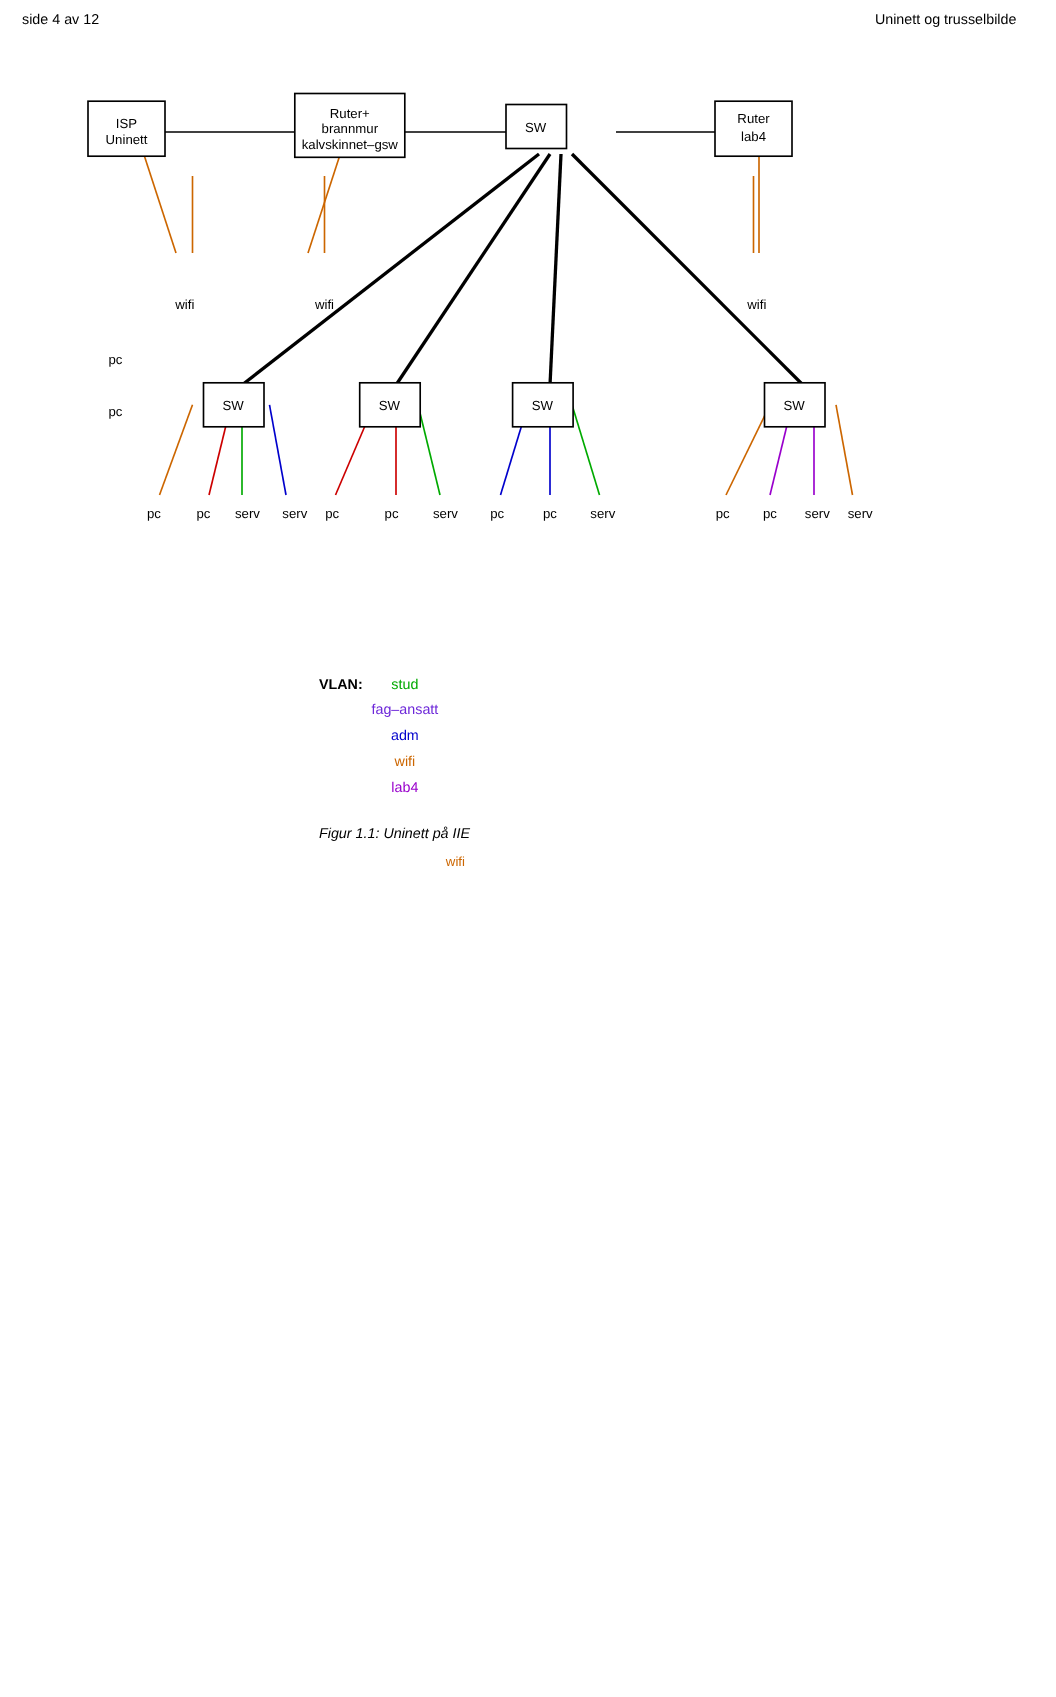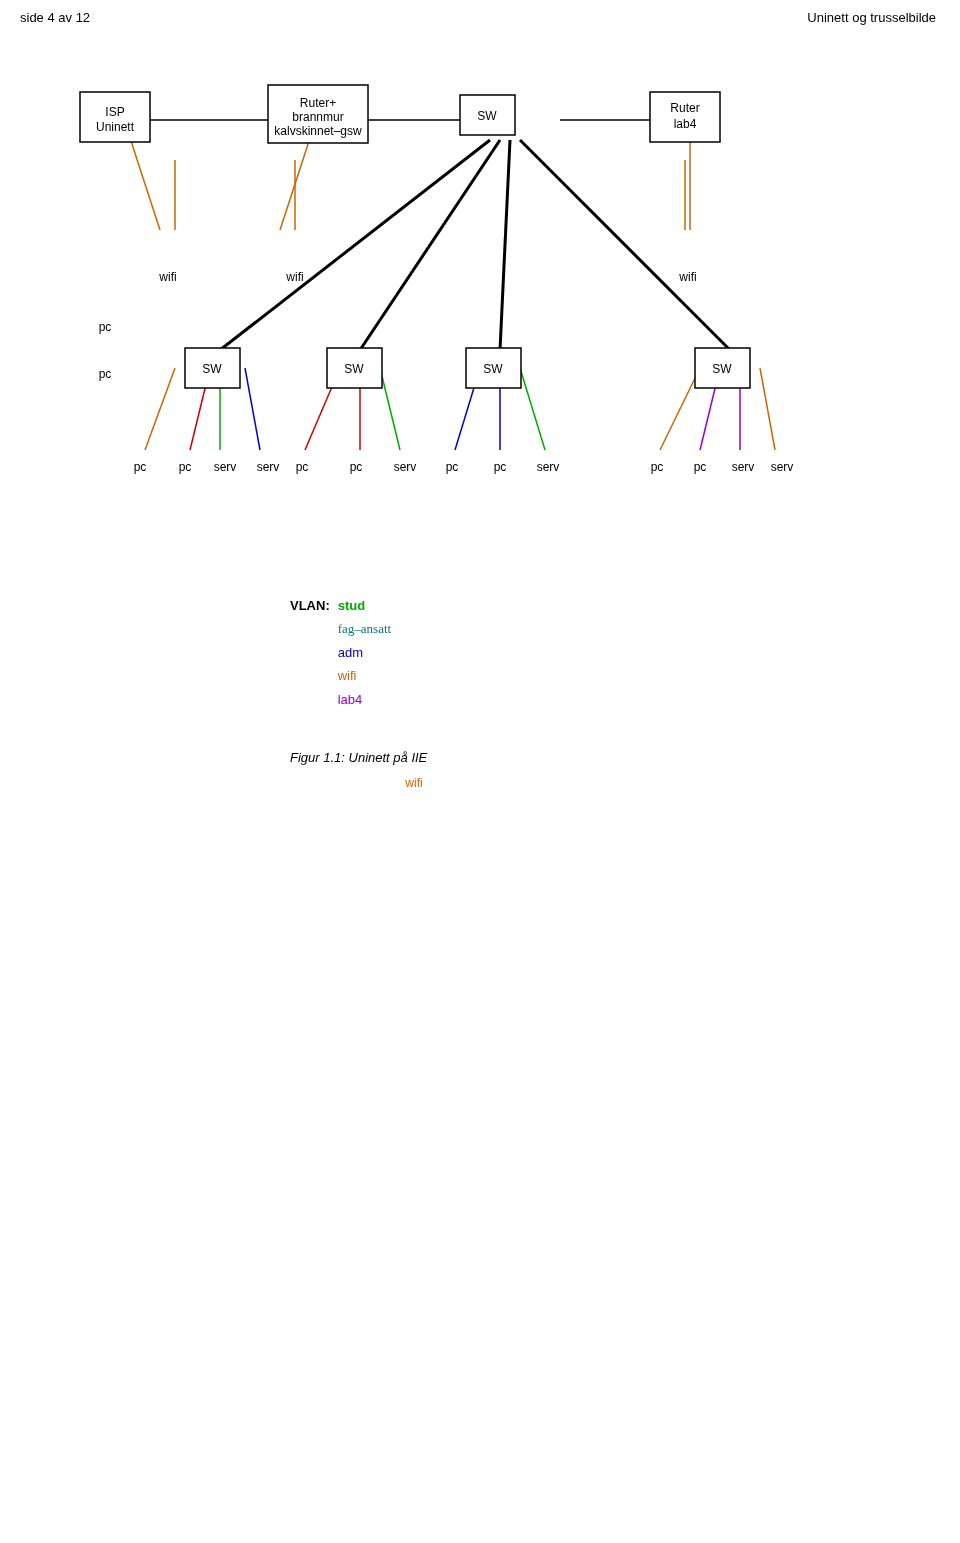--- a/index.html
+++ b/index.html
@@ -10,21 +10,21 @@
       color: #000;
       width: 960px;
       min-height: 1543px;
       position: relative;
     }
 
     
     .page-header {
       display: flex;
       justify-content: space-between;
-      padding: 10px 24px 5px 20px;
+      padding: 10px 36px 5px 20px;
       font-size: 13px;
       color: #000;
     }
 
     
     .diagram-container {
       position: relative;
       width: 100%;
       height: 820px;
       margin: 0 auto;
@@ -35,23 +35,24 @@
       position: absolute;
       top: 0; left: 0;
       width: 100%;
       height: 100%;
     }
 
     
     .vlan-legend {
       position: absolute;
       left: 290px;
-      top: 564px;
+      top: 580px;
       font-size: 13px;
       line-height: 1.6;
+      text-align: center;
     }
 
     
     .fig-caption {
       position: absolute;
       left: 290px;
       top: 720px;
       font-size: 13px;
       font-style: italic;
     }
@@ -185,24 +186,24 @@
 
     <text x="414" y="754" class="node-text" font-size="13" fill="#cc6600">wifi</text>
 
   </svg>
 
   <div class="vlan-legend">
     <table style="border-collapse:collapse; font-size:13px; line-height:1.8;">
       <tbody>
           <tr>
         <td rowspan="5" style="padding-right:8px; vertical-align:top; font-weight:bold;">VLAN:</td>
-        <td style="color:#00aa00;font-weight:bold;">stud</td>
-      </tr>
-      <tr>
-        <td style="color:#0f766e;font-family:Liberation Serif, serif;">fag–ansatt</td>
+        <td style="color:#00aa00;">stud</td>
+      </tr>
+      <tr>
+        <td style="color:#6d28d9;">fag–ansatt</td>
       </tr>
       <tr>
         <td style="color:#0000cc;margin-left:19px;">adm</td>
       </tr>
       <tr>
         <td style="color:#cc6600;">wifi</td>
       </tr>
       <tr>
         <td style="color:#9900cc;">lab4</td>
       </tr>

